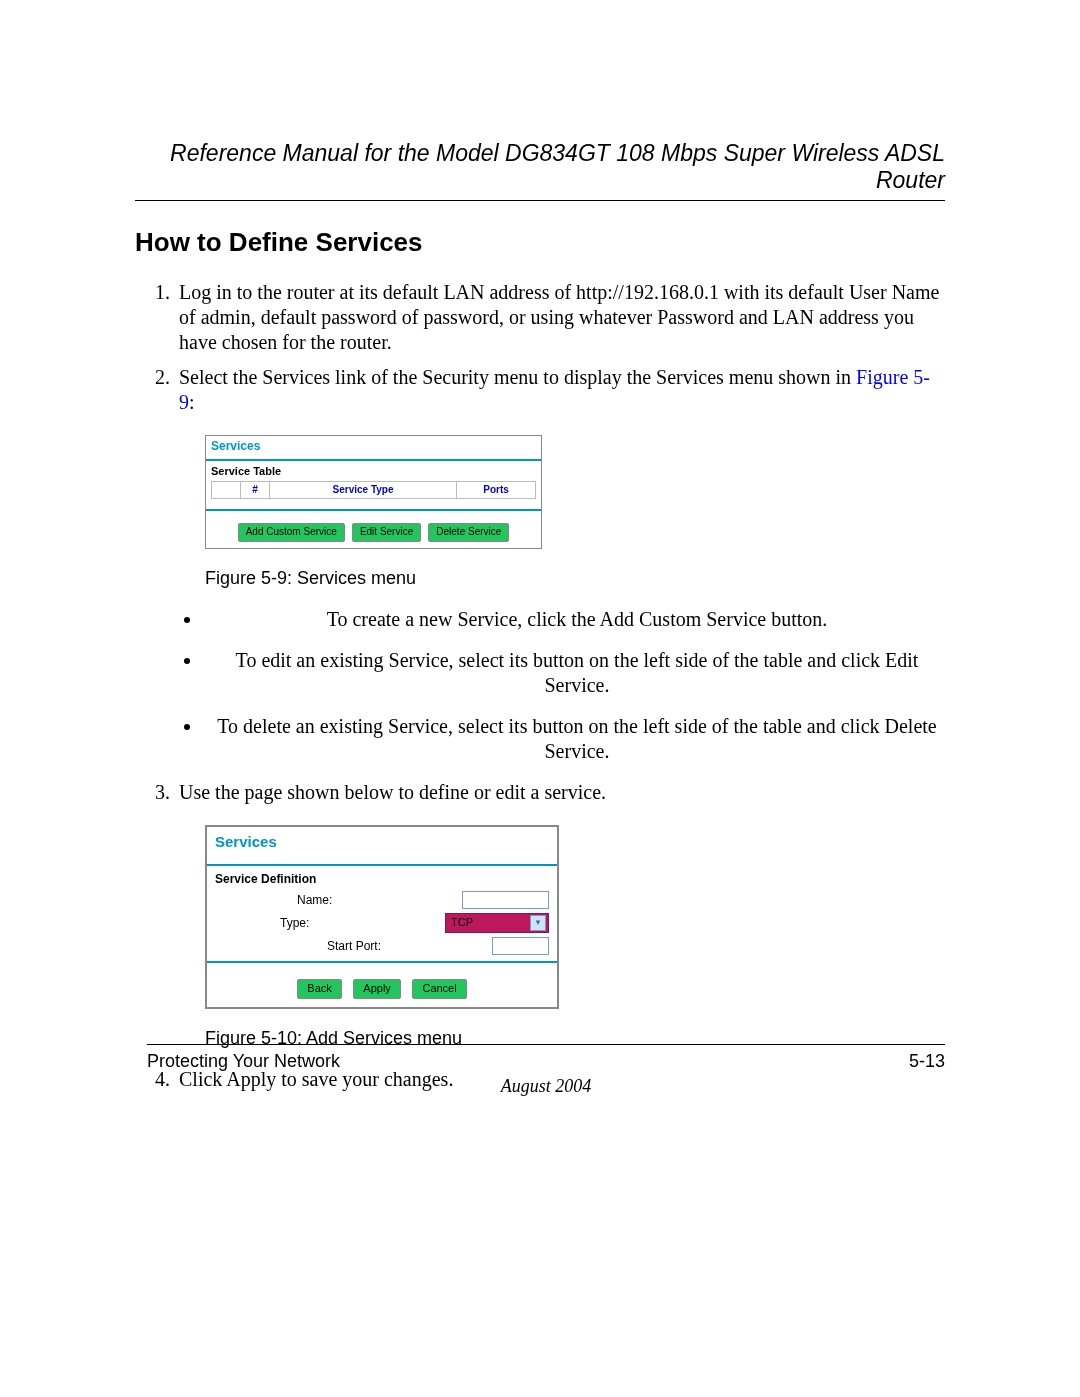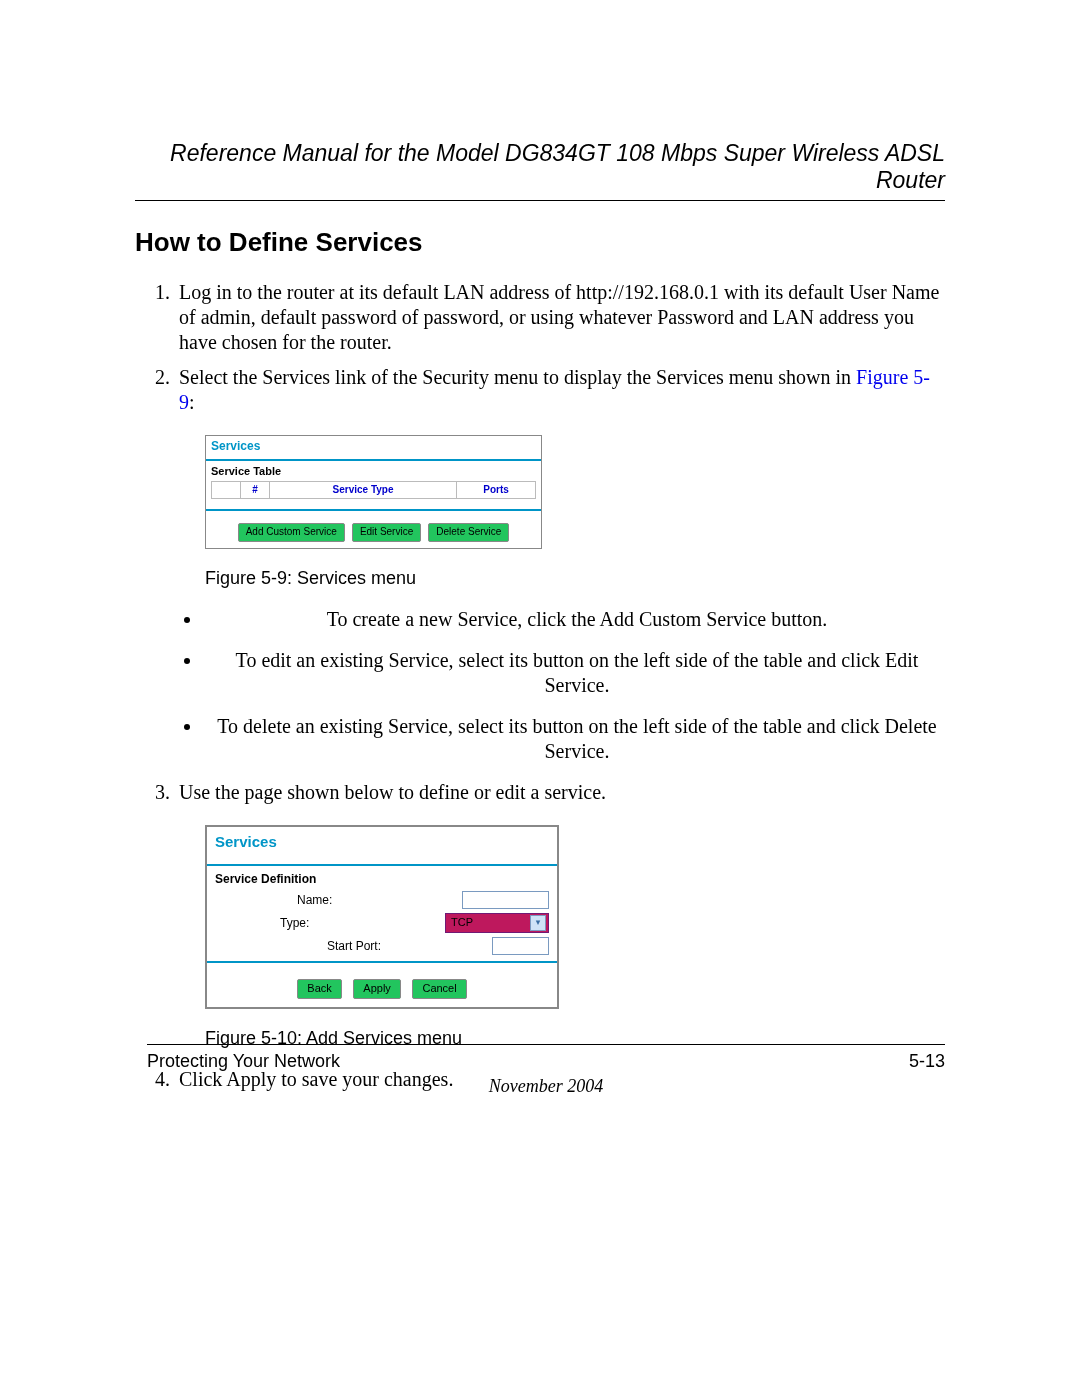--- a/index.html
+++ b/index.html
@@ -301,15 +301,15 @@
 
     <li>Click Apply to save your changes.</li>
   </ol>
 
   <div class="footer">
     <div class="footer-rule"></div>
     <div class="footer-row">
       <span>Protecting Your Network</span>
       <span>5-13</span>
     </div>
-    <div class="footer-date">November 2004</div>
+    <div class="footer-date">August 2004</div>
   </div>
 </div>
 
 </body></html>

